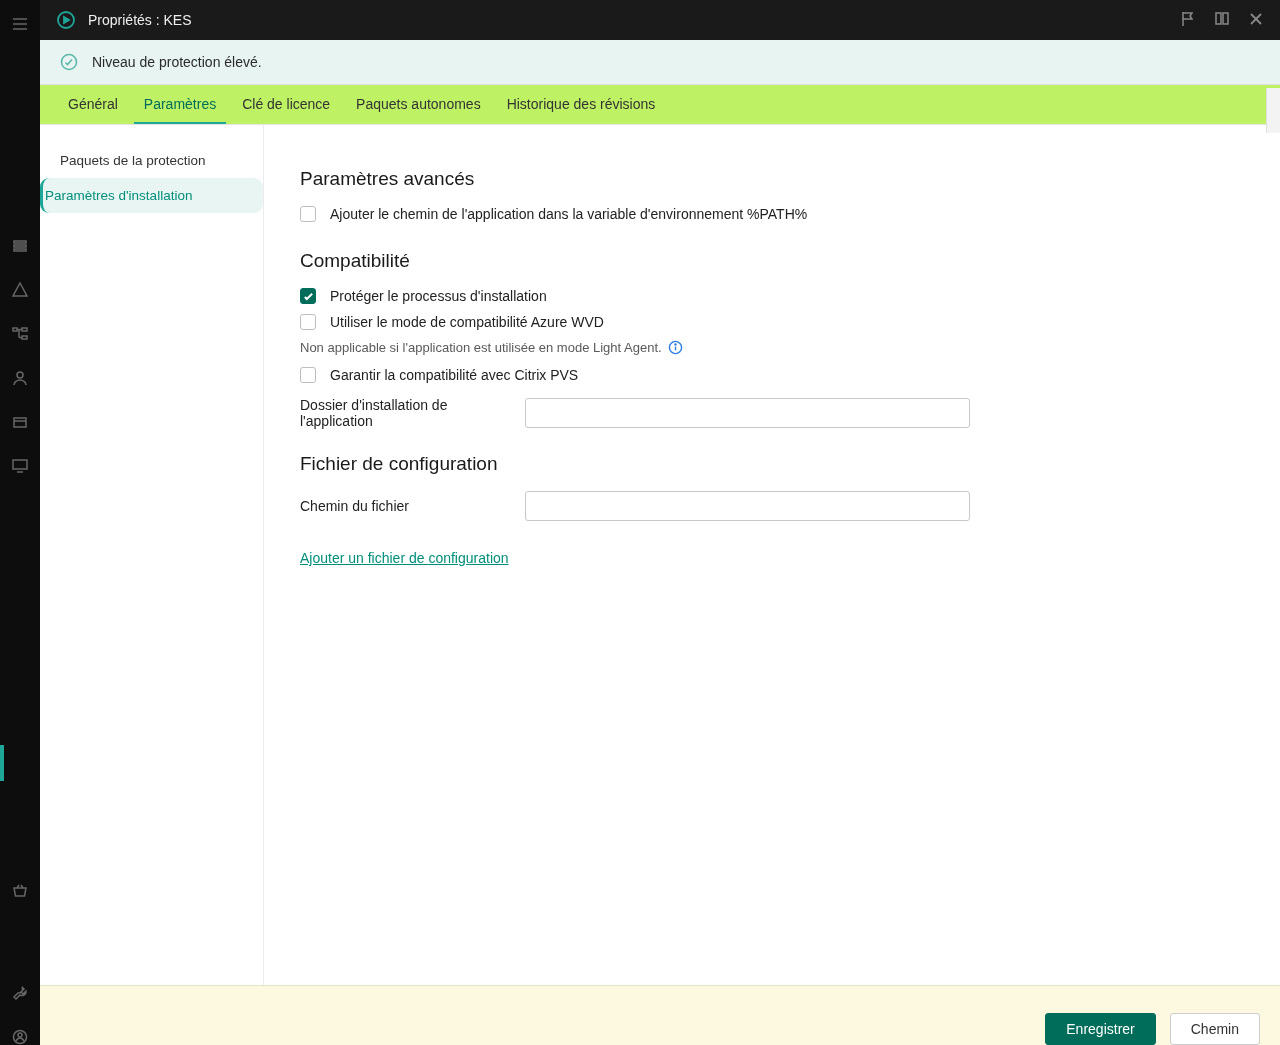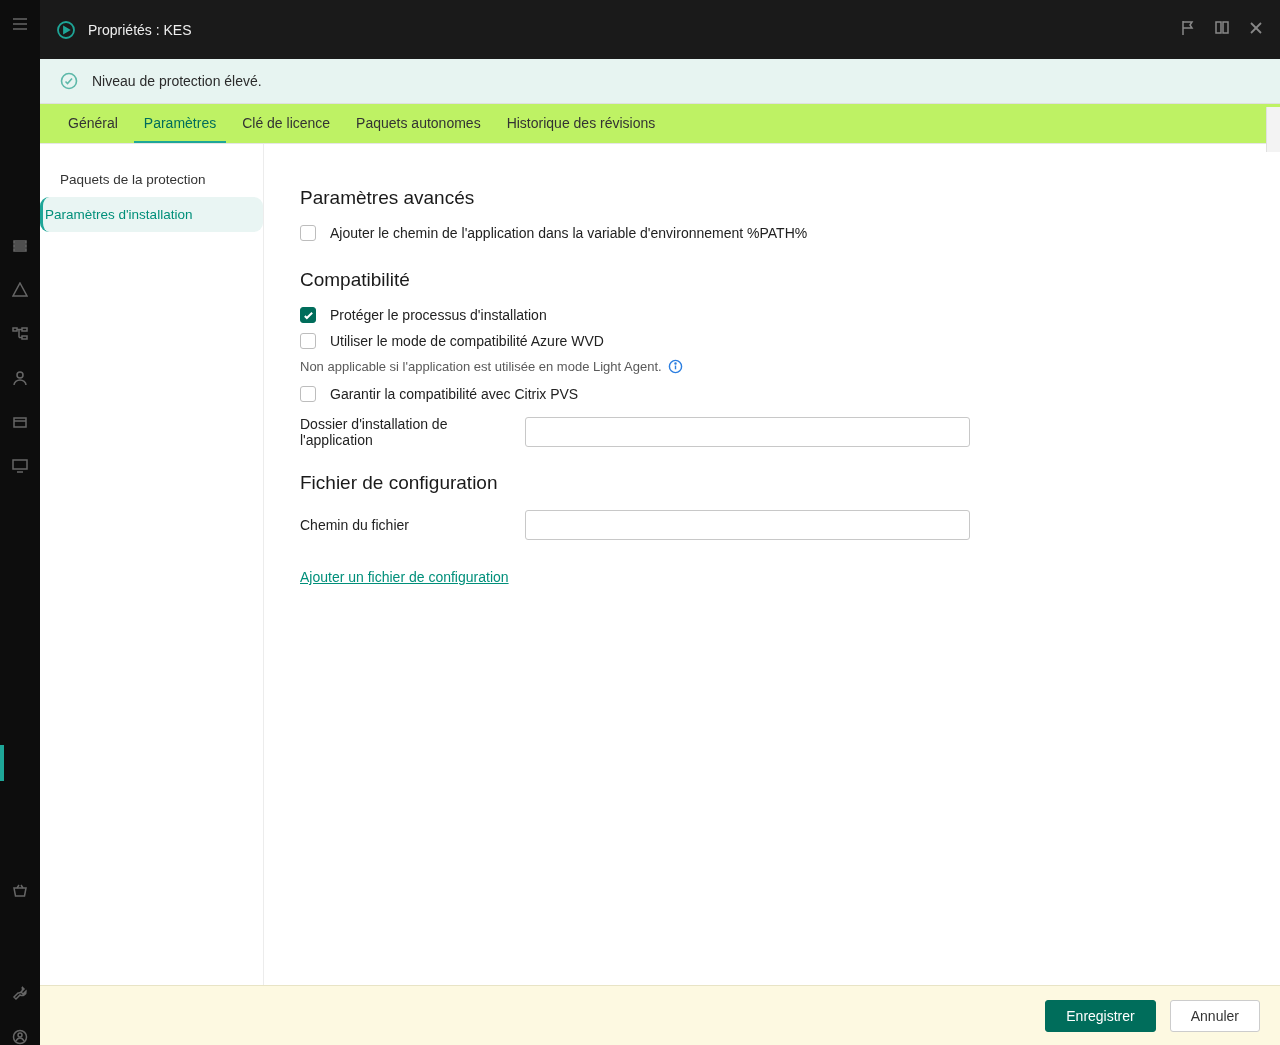--- a/index.html
+++ b/index.html
@@ -5,21 +5,21 @@
 * { box-sizing: border-box; margin: 0; padding: 0; }
 body { font-family: -apple-system, BlinkMacSystemFont, "Segoe UI", Arial, sans-serif; font-size: 14px; color: #1a1a1a; background: #0d0d0d; width: 1280px; height: 1045px; overflow: hidden; }
 
 .sidebar-rail { position: absolute; left: 0; top: 0; width: 40px; height: 100%; background: #0d0d0d; display: flex; flex-direction: column; align-items: center; padding-top: 16px; gap: 28px; }
 .sidebar-rail .rail-icon { width: 16px; height: 16px; color: #666; cursor: pointer; }
 .sidebar-rail .spacer { flex: 1; }
 .rail-active { position: absolute; left: 0; top: 745px; width: 4px; height: 36px; background: #1ea698; }
 
 .app { position: absolute; left: 40px; top: 0; right: 0; bottom: 0; background: #fff; display: flex; flex-direction: column; }
 
-.titlebar { height: 59px; background: #1a1a1a; display: flex; align-items: center; padding: 0 16px; }
+.titlebar { height: 40px; background: #1a1a1a; display: flex; align-items: center; padding: 0 16px; }
 .titlebar .brand-icon { width: 20px; height: 20px; color: #1ea698; margin-right: 12px; }
 .titlebar .title { color: #eee; font-size: 14px; font-weight: 500; }
 .titlebar .title-right { margin-left: auto; display: flex; gap: 18px; color: #888; }
 .titlebar .title-right svg { width: 16px; height: 16px; cursor: pointer; }
 
 .status-banner { background: #e7f4f1; height: 45px; display: flex; align-items: center; padding: 0 20px; gap: 14px; border-bottom: 1px solid #e0e0e0; }
 .status-banner .check-icon { width: 18px; height: 18px; color: #5db8a9; }
 .status-banner .status-text { color: #2b2b2b; }
 
 .tabs { height: 40px; border-bottom: 1px solid #e6e6e6; background: #bef264; display: flex; align-items: stretch; padding: 0 18px; gap: 6px; }
@@ -44,21 +44,21 @@
 
 .hint-row { display: flex; align-items: center; gap: 6px; font-size: 13px; color: #5a5a5a; margin: 2px 0 10px 0; }
 .hint-row .info-icon { width: 15px; height: 15px; color: #2b7ee0; }
 
 .form-row { display: flex; align-items: center; margin: 14px 0; gap: 10px; }
 .form-row .form-label { color: #222; font-size: 14px; width: 215px; flex-shrink: 0; }
 .text-input { width: 445px; height: 30px; border: 1px solid #c8c8c8; border-radius: 3px; padding: 0 8px; font-size: 14px; }
 
 .link { color: #008f7a; text-decoration: underline; cursor: pointer; font-size: 14px; display: inline-block; margin-top: 15px; }
 
-.footer { height: 60px; background: #fdf9e1; border-top: 1px solid #e8e4c6; display: flex; align-items: center; justify-content: flex-end; padding: 0 20px; gap: 14px; }
+.footer { height: 60px; background: #fdf9e1; border-top: 1px solid #e8e4c6; display: flex; align-items: flex-end; justify-content: flex-end; padding: 0 20px; gap: 14px; }
 .btn { height: 32px; padding: 0 20px; border-radius: 3px; cursor: pointer; font-size: 14px; display: inline-flex; align-items: center; }
 .btn-primary { background: #006d5b; color: #fff; border: 1px solid #006d5b; font-weight: 500; }
 .btn-secondary { background: #fff; color: #333; border: 1px solid #ccc; }
 
 
 .banner-scroll { position: absolute; right: 0; top: 48px; width: 14px; height: 45px; background: #f3f3f3; border-left: 1px solid #e0e0e0; }
 </style>
 </head>
 <body>
 
@@ -227,15 +227,15 @@
       <div class="form-row">
         <span class="form-label">Chemin du fichier</span>
         <input class="text-input" type="text" value="" style="">
       </div>
       <a class="link">Ajouter un fichier de configuration</a>
     </div>
   </div>
 
   <div class="footer">
     <button class="btn btn-primary">Enregistrer</button>
-    <button class="btn btn-secondary">Annuler</button>
+    <button class="btn btn-secondary">Chemin</button>
   </div>
 </div>
 
 </body></html>

